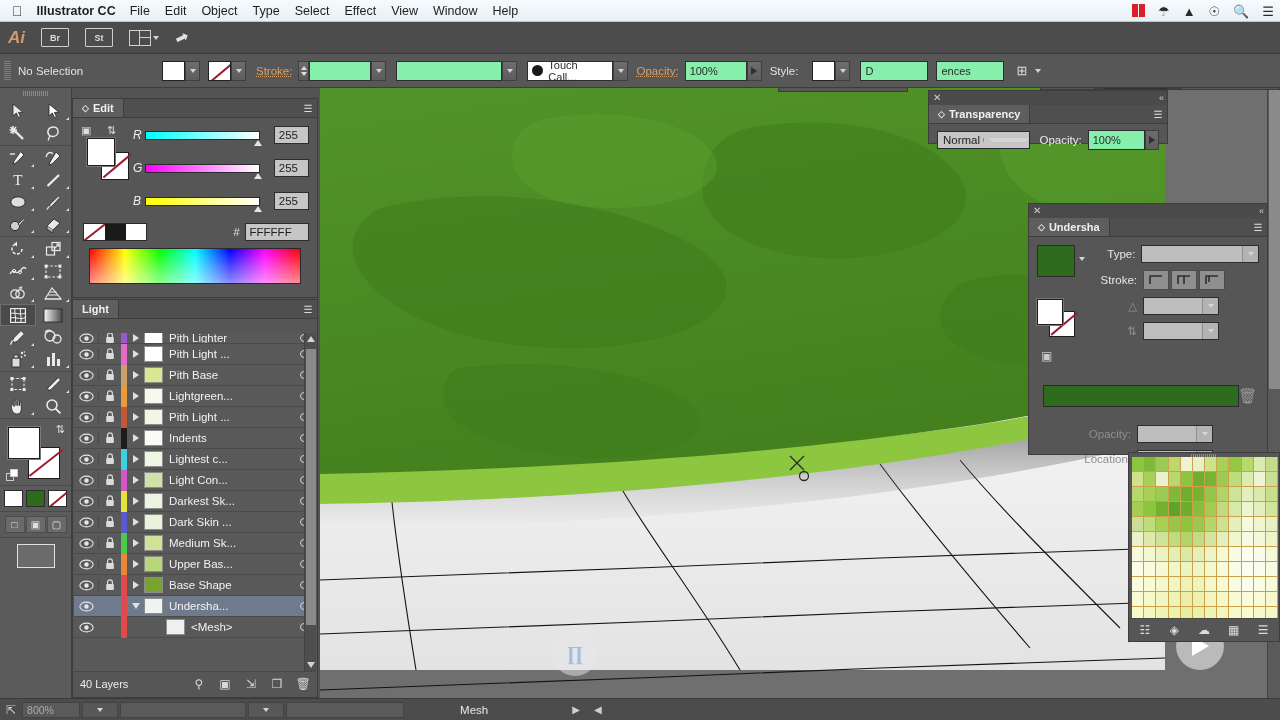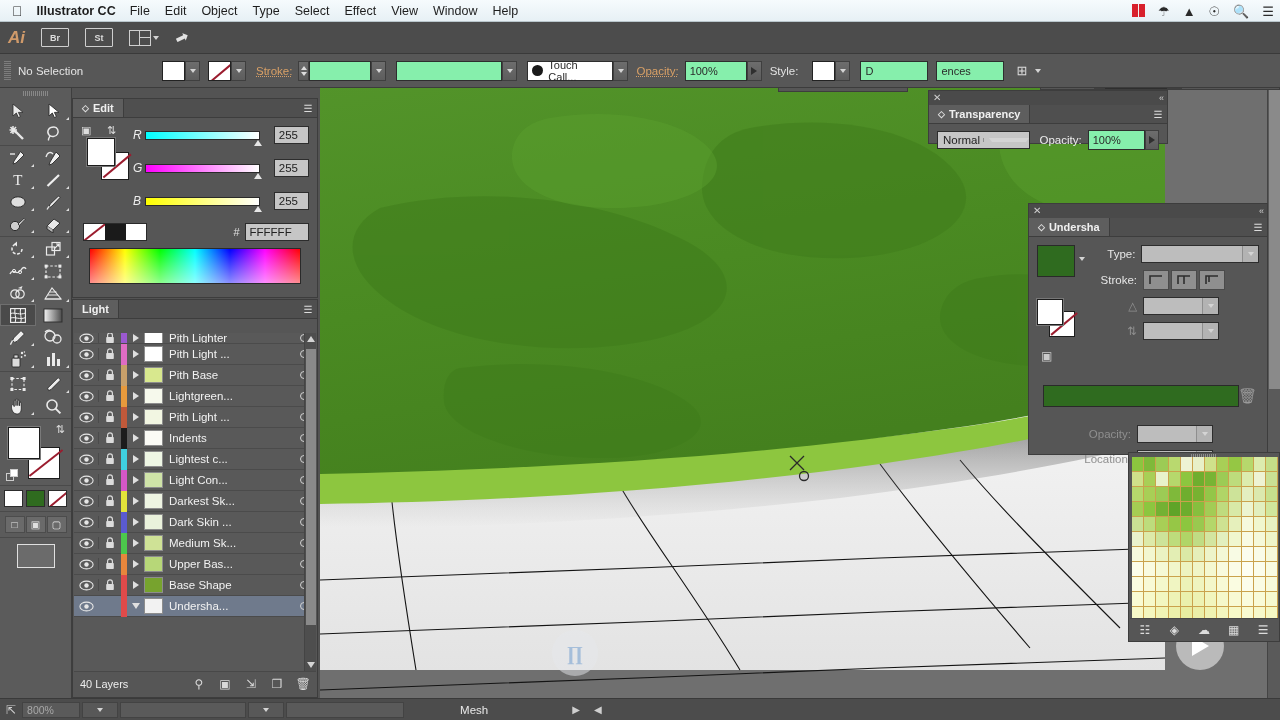--- a/index.html
+++ b/index.html
@@ -1024,20 +1024,36 @@
               <circle cx="7.5" cy="5.5" r="2.2" fill="#e6e6e6"></circle>
             </svg>
           </div>
           <div class="lock"></div>
           <div class="cbar" style="background: rgb(224, 74, 74);"></div>
           <div class="tri">
             <i class="d"></i>
           </div>
           <div class="thumb" style="background: rgb(242, 242, 242);"></div>
           <div class="nm">Undersha...</div>
+          <div class="circ">
+            <i></i>
+          </div>
+        </div>
+        <div class="lrow">
+          <div class="eye">
+            <svg width="15" height="11" viewBox="0 0 15 11">
+              <ellipse cx="7.5" cy="5.5" rx="6.6" ry="4.4" fill="none" stroke="#e6e6e6" stroke-width="1.1"></ellipse>
+              <circle cx="7.5" cy="5.5" r="2.2" fill="#e6e6e6"></circle>
+            </svg>
+          </div>
+          <div class="lock"></div>
+          <div class="cbar" style="background: rgb(224, 74, 74);"></div>
+          <div class="tri"></div>
+          <div class="thumb" style="background: rgb(240, 240, 240); margin-left: 22px;"></div>
+          <div class="nm">&lt;Mesh&gt;</div>
           <div class="circ">
             <i></i>
           </div>
         </div>
       </div>
 
     <div class="lp-scroll">
       <div style="position:absolute;left:2px;top:3px;width:0;height:0;border-left:4px solid transparent;border-right:4px solid transparent;border-bottom:6px solid #d4d4d4"></div>
       <div class="thumbbar" style="top:16px;height:276px"></div>
       <div style="position:absolute;left:2px;bottom:3px;width:0;height:0;border-left:4px solid transparent;border-right:4px solid transparent;border-top:6px solid #d4d4d4"></div>

